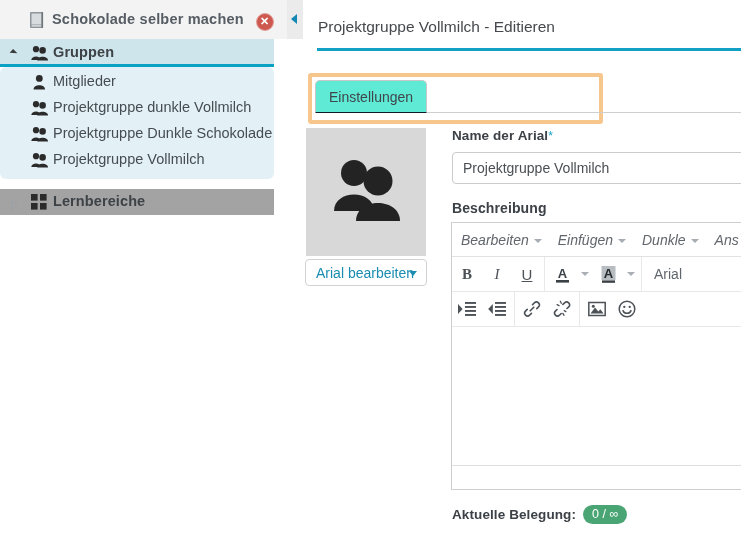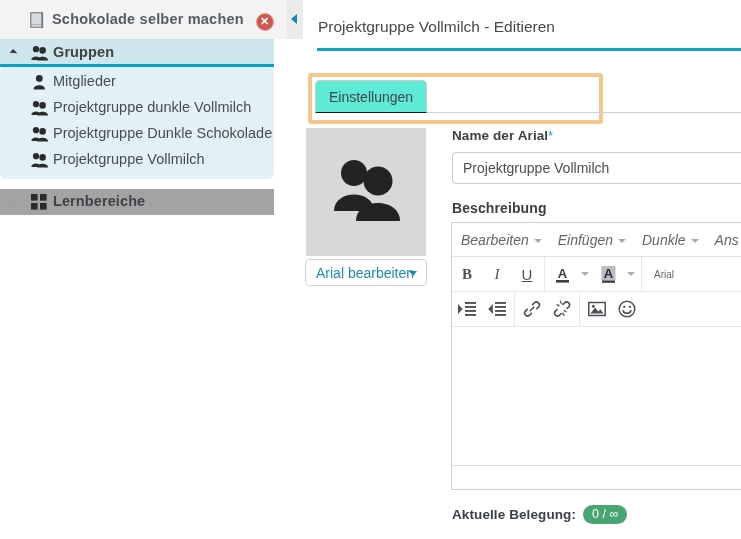--- a/index.html
+++ b/index.html
@@ -385,21 +385,21 @@
     flex: none;
   }
   .tb-caret i {
     display: block;
     width: 0; height: 0;
     border-left: 4px solid transparent;
     border-right: 4px solid transparent;
     border-top: 4px solid #a9afb4;
   }
   .tb-font {
-    font-size: 10px;
+    font-size: 14px;
     color: #60666c;
     padding-left: 10px;
     white-space: nowrap;
     cursor: pointer;
   }
   #editor-body {
     position: absolute;
     left: 0; top: 104px;
     width: 320px; height: 138px;
     background: #ffffff;

